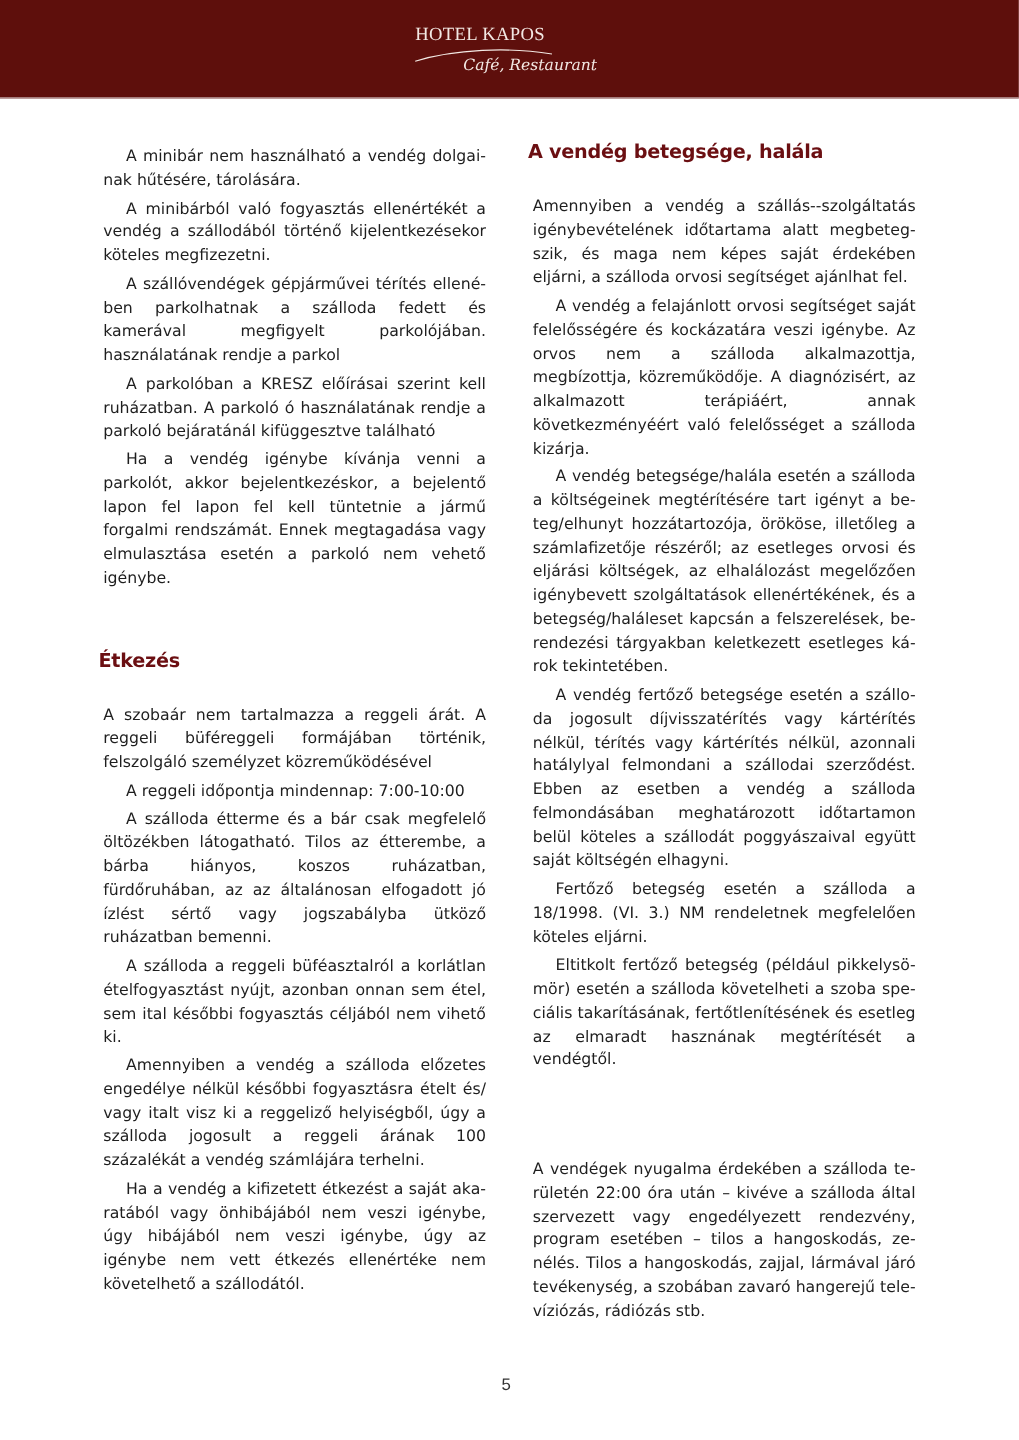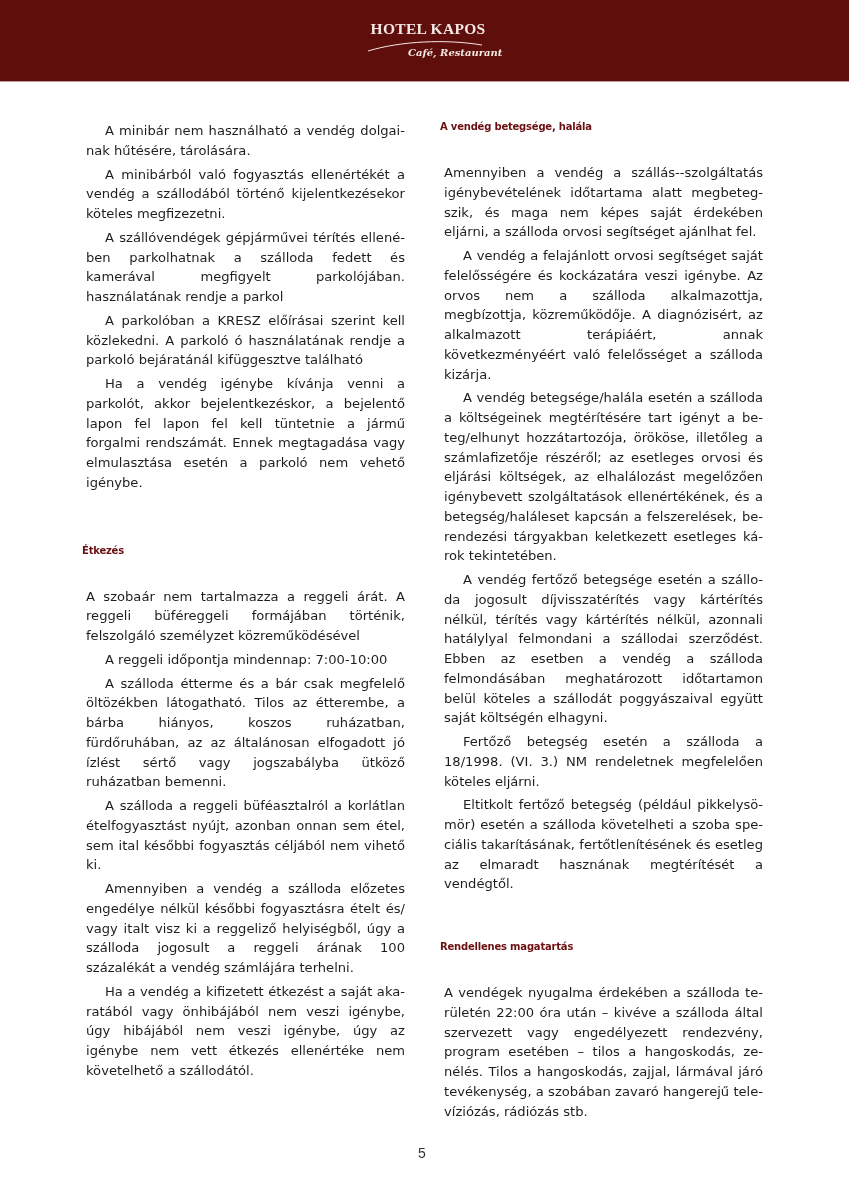--- a/index.html
+++ b/index.html
@@ -7,46 +7,46 @@
     width: 849px; height: 1200px; background: #ffffff;
     position: relative; overflow: hidden;
     font-family: "DejaVu Sans", sans-serif; color: #1e1e1e;
   }
   .header {
     position: absolute; left: 0; top: 0; width: 849px; height: 81px;
     background: #5e0f0c;
     border-bottom: 1px solid #b99a9a;
   }
   .logo {
-    position: absolute; left: 368px; top: 20px; width: 120px; height: 50px;
-    text-align: center; color: #f3e8e3; font-weight: bold;
+    position: absolute; left: 346px; top: 20px; width: 120px; height: 50px;
+    color: #f3e8e3;
   }
   .logo-title {
     font-family: "Liberation Serif", serif; font-size: 15.5px; letter-spacing: 0.3px;
     line-height: 18px; white-space: nowrap;
   }
   .logo-swoosh {
     position: absolute; left: -2px; top: 17px; width: 118px; height: 16px;
   }
   .logo-sub {
     position: absolute; left: 40px; top: 27px;
-    font-family: "DejaVu Serif", serif; font-style: italic; font-size: 10px;
+    font-family: "DejaVu Serif", serif; font-style: italic; font-size: 13px;
     white-space: nowrap; color: #f3e8e3;
   }
   .column {
     position: absolute; top: 117px; width: 327px;
     font-size: 13.1px; line-height: 19.75px;
     text-align: justify; hyphens: manual;
   }
   .col-left { left: 82px; }
   .col-right { left: 440px; top: 118px; }
   .para { margin: 4px; }
   .para.indent { text-indent: 19px; }
   .heading {
-    margin: 0; color: #6b0f12; font-weight: bold; font-size: 10px;
+    margin: 0; color: #6b0f12; font-weight: bold; font-size: 16px;
     letter-spacing: -0.2px; line-height: 18px;
   }
   .gap-after-heading { height: 23px; }
   .section-gap { height: 38px; }
   .page-number {
     position: absolute; left: 418px; top: 1145px; font-size: 14px; color: #333;
     font-family: "Liberation Sans", sans-serif;
   }
 </style>
 </head>
@@ -59,21 +59,21 @@
       <path d="M2 14 C 35 4, 80 2, 116 8" stroke="#f3e8e3" stroke-width="1" fill="none"></path>
     </svg>
     <div class="logo-sub">Café, Restaurant</div>
   </div>
 </div>
 
 <div class="column col-left">
   <p class="para indent">A minibár nem használható a vendég dolgai­nak hűtésére, tárolására.</p>
   <p class="para indent">A minibárból való fogyasztás ellenértékét a vendég a szállodából történő kijelentkezésekor köteles megfizezetni.</p>
   <p class="para indent">A szállóvendégek gépjárművei térítés ellené­ben parkolhatnak a szálloda fedett és kamerával megfigyelt parkolójában. használatának rendje a parkol</p>
-  <p class="para indent">A parkolóban a KRESZ előírásai szerint kell közlekedni. A parkoló ó használatának rendje a parkoló bejáratánál kifüggesztve található</p>
+  <p class="para indent">A parkolóban a KRESZ előírásai szerint kell ruházatban. A parkoló ó használatának rendje a parkoló bejáratánál kifüggesztve található</p>
   <p class="para indent">Ha a vendég igénybe kívánja venni a parkolót, akkor bejelentkezéskor, a bejelentő lapon fel la­pon fel kell tüntetnie a jármű forgalmi rendszá­mát. Ennek megtagadása vagy elmulasztása esetén a parkoló nem vehető igénybe.</p>
   <div class="section-gap" style="height:45px"></div>
   <h2 class="heading">Étkezés</h2>
   <div class="gap-after-heading"></div>
   <p class="para">A szobaár nem tartalmazza a reggeli árát. A reg­geli büféreggeli formájában történik, felszolgáló személyzet közreműködésével</p>
   <p class="para indent">A reggeli időpontja mindennap: 7:00-10:00</p>
   <p class="para indent">A szálloda étterme és a bár csak megfelelő öl­tözékben látogatható. Tilos az étterembe, a bárba hiányos, koszos ruházatban, fürdőruhában, az az általánosan elfogadott jó ízlést sértő vagy jog­szabályba ütköző ruházatban bemenni.</p>
   <p class="para indent">A szálloda a reggeli büféasztalról a korlátlan ételfogyasztást nyújt, azonban onnan sem étel, sem ital későbbi fogyasztás céljából nem vihető ki.</p>
   <p class="para indent">Amennyiben a vendég a szálloda előzetes engedélye nélkül későbbi fogyasztásra ételt és/ vagy italt visz ki a reggeliző helyiségből, úgy a szálloda jogosult a reggeli árának 100 százalékát a vendég számlájára terhelni.</p>
   <p class="para indent">Ha a vendég a kifizetett étkezést a saját aka­ratából vagy önhibájából nem veszi igénybe, úgy hibájából nem veszi igénybe, úgy az igénybe nem vett étkezés ellenértéke nem követelhető a szál­lodától.</p>
@@ -82,18 +82,17 @@
 <div class="column col-right">
   <h2 class="heading">A vendég betegsége, halála</h2>
   <div class="gap-after-heading"></div>
   <p class="para">Amennyiben a vendég a szállás--szolgáltatás igénybevételének időtartama alatt megbeteg­szik, és maga nem képes saját érdekében eljárni, a szálloda orvosi segítséget ajánlhat fel.</p>
   <p class="para indent">A vendég a felajánlott orvosi segítséget saját felelősségére és kockázatára veszi igénybe. Az orvos nem a szálloda alkalmazottja, megbízottja, közreműködője. A diagnózisért, az alkalmazott terápiáért, annak következményéért való fele­lősséget a szálloda kizárja.</p>
   <p class="para indent">A vendég betegsége/halála esetén a szálloda a költségeinek megtérítésére tart igényt a be­teg/elhunyt hozzátartozója, örököse, illetőleg a számlafizetője részéről; az esetleges orvosi és eljárási költségek, az elhalálozást megelőzően igénybevett szolgáltatások ellenértékének, és a betegség/haláleset kapcsán a felszerelések, be­rendezési tárgyakban keletkezett esetleges ká­rok tekintetében.</p>
   <p class="para indent">A vendég fertőző betegsége esetén a szállo­da jogosult díjvisszatérítés vagy kártérítés nélkül, térítés vagy kártérítés nélkül, azonnali hatály­lyal felmondani a szállodai szerződést. Ebben az esetben a vendég a szálloda felmondásában meghatározott időtartamon belül köteles a szál­lodát poggyászaival együtt saját költségén el­hagyni.</p>
   <p class="para indent">Fertőző betegség esetén a szálloda a 18/1998. (VI. 3.) NM rendeletnek megfelelően köteles eljár­ni.</p>
   <p class="para indent">Eltitkolt fertőző betegség (például pikkelysö­mör) esetén a szálloda követelheti a szoba spe­ciális takarításának, fertőtlenítésének és esetleg az elmaradt hasznának megtérítését a vendégtől.</p>
   <div class="section-gap" style="height:40px"></div>
-  <h2 class="heading">Rendellenes magatartás</h2>
   <div class="gap-after-heading"></div>
   <p class="para">A vendégek nyugalma érdekében a szálloda te­rületén 22:00 óra után – kivéve a szálloda ál­tal szervezett vagy engedélyezett rendezvény, program esetében – tilos a hangoskodás, ze­nélés. Tilos a hangoskodás, zajjal, lármával járó tevékenység, a szobában zavaró hangerejű tele­víziózás, rádiózás stb.</p>
 </div>
 
 <div class="page-number">5</div>
 
 </body></html>

